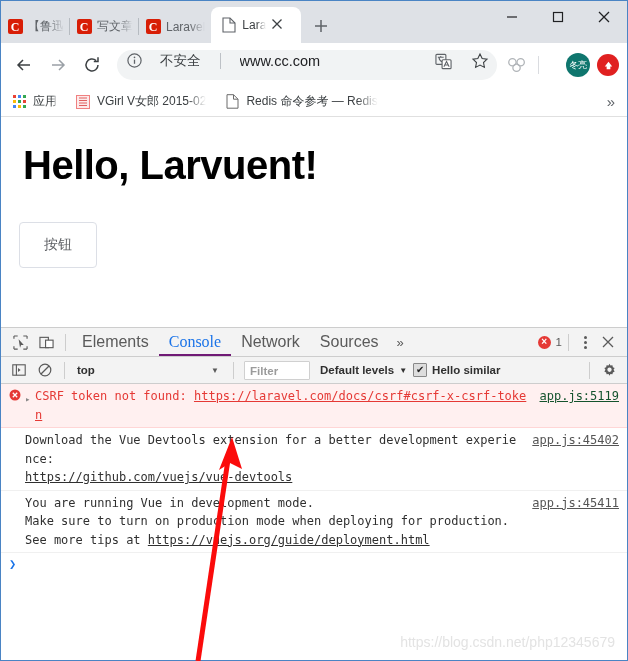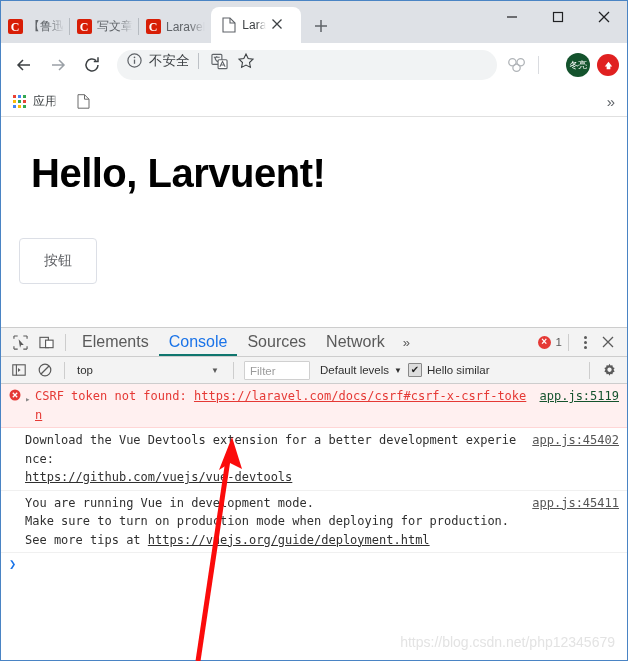--- a/index.html
+++ b/index.html
@@ -35,71 +35,71 @@
             display:flex;align-items:center;justify-content:center;font-family:"Liberation Serif",serif;line-height:1;}
   .newtab{width:28px;height:28px;margin:0 0 3px 6px;display:flex;align-items:center;justify-content:center;}
   .wincontrols{position:absolute;right:0;top:0;display:flex;height:32px;}
   .wc{width:46px;height:32px;display:flex;align-items:center;justify-content:center;}
 
   
   .toolbar{height:44px;background:#fff;display:flex;align-items:center;padding:0 8px;box-sizing:border-box;}
   .navbtn{width:30px;height:30px;display:flex;align-items:center;justify-content:center;margin-right:4px;flex:0 0 auto;}
   .omnibox{
     flex:1 1 auto;height:30px;background:#f1f3f4;border-radius:15px;display:flex;align-items:center;
-    padding:0 4px 8px 9px;margin:0 6px;box-sizing:border-box;min-width:0;
+    padding:0 4px 8px 9px;margin:0 6px;box-sizing:border-box;min-width:0;gap:11px;
   }
   .omni-info{width:18px;height:18px;flex:0 0 auto;margin-right:5px;}
   .omni-warn{font-size:13.5px;color:#3c4043;white-space:nowrap;flex:0 0 auto;}
   .omni-div{width:1px;height:16px;background:#bdc1c6;margin:0 8px;flex:0 0 auto;}
   .omni-url{font-size:14.5px;color:#202124;white-space:nowrap;flex:1 1 auto;overflow:hidden;}
   .omni-act{width:26px;height:26px;display:flex;align-items:center;justify-content:center;flex:0 0 auto;}
   .tb-right{display:flex;align-items:center;flex:0 0 auto;}
   .ext-ico{width:28px;height:28px;display:flex;align-items:center;justify-content:center;}
   .tb-sep{width:1px;height:18px;background:#dadce0;margin:0 7px;}
-  .avatar{width:24px;height:24px;border-radius:50%;background:#14532d;color:#fff;font-size:9px;
+  .avatar{width:24px;height:24px;border-radius:50%;background:#0f766e;color:#fff;font-size:9px;
           display:flex;align-items:center;justify-content:center;margin-right:7px;letter-spacing:-0.5px;margin-left:20px;}
   .redbtn{width:22px;height:22px;border-radius:50%;background:#e02020;display:flex;align-items:center;justify-content:center;}
 
   
   .bookmarks{height:30px;background:#fff;display:flex;align-items:center;padding:0 10px;box-sizing:border-box;
              border-bottom:1px solid #e0e0e0;position:relative;}
   .bm{display:flex;align-items:center;margin-right:18px;max-width:168px;}
   .bm .bmico{width:16px;height:16px;margin-right:6px;flex:0 0 auto;display:flex;align-items:center;justify-content:center;}
   .bm .bmtxt{font-size:12px;color:#3c4043;white-space:nowrap;overflow:hidden;
     -webkit-mask-image:linear-gradient(to right,#000 84%,transparent 100%);
     mask-image:linear-gradient(to right,#000 84%,transparent 100%);}
   .bm-overflow{position:absolute;right:12px;font-size:15px;color:#5f6368;}
   .appsgrid{display:grid;grid-template-columns:repeat(3,3px);grid-template-rows:repeat(3,3px);gap:2px;}
   .appsgrid i{display:block;width:3px;height:3px;}
 
   
   .page{height:185px;background:#fff;padding:22px 18px 0 18px;box-sizing:border-box;}
-  .page h1{margin:12px;font-size:40px;font-weight:bold;color:#000;letter-spacing:-0.5px;}
+  .page h1{margin:4px;font-size:40px;font-weight:bold;color:#000;letter-spacing:-0.5px;}
   .pagebtn{margin-top:30px;display:inline-block;min-width:78px;padding:13px 16px;border:1px solid #dcdfe6;
            border-radius:4px;font-size:14px;color:#606266;text-align:center;background:#fff;box-sizing:border-box;}
 
   
   .devtools{position:absolute;left:0;right:0;bottom:0;top:326px;background:#fff;
             border-top:1px solid #cdcdcd;display:flex;flex-direction:column;}
   .dt-tabbar{height:29px;background:#f3f3f3;border-bottom:1px solid #cdcdcd;display:flex;align-items:center;
              padding:0 6px;box-sizing:border-box;flex:0 0 auto;}
   .dt-icbtn{width:26px;height:24px;display:flex;align-items:center;justify-content:center;}
   .dt-vsep{width:1px;height:17px;background:#cdcdcd;margin:0 6px;}
   .dt-tab{font-size:16px;color:#5a5a5a;padding:0 10px;height:28px;line-height:28px;box-sizing:border-box;white-space:nowrap;}
-  .dt-tab.active{color:#1a73e8;border-bottom:2px solid #0f766e;}
+  .dt-tab.active{color:#1a73e8;border-bottom:2px solid #701a75;font-family:Liberation Serif, serif;}
   .dt-more{font-size:13px;color:#5a5a5a;padding:0 8px;}
   .dt-spacer{flex:1 1 auto;}
   .errbadge{display:flex;align-items:center;font-size:11.5px;color:#5a5a5a;}
   .errdot{width:13px;height:13px;border-radius:50%;background:#e53935;color:#fff;font-size:10px;font-weight:bold;
           display:flex;align-items:center;justify-content:center;margin-right:5px;line-height:1;}
   .kebab{width:20px;display:flex;flex-direction:column;align-items:center;justify-content:center;height:24px;}
   .kebab i{width:3px;height:3px;border-radius:50%;background:#5a5a5a;margin:1px 0;display:block;}
 
   .dt-toolbar{height:27px;background:#f3f3f3;border-bottom:1px solid #cdcdcd;display:flex;align-items:center;
-              padding:0 5px;box-sizing:border-box;flex:0 0 auto;}
+              padding:0 5px;box-sizing:border-box;flex:0 0 auto;font-weight:bold;}
   .ctx-select{display:flex;align-items:center;min-width:150px;font-size:11.5px;color:#303030;padding-left:6px;}
   .ctx-select .caret{margin-left:auto;margin-right:8px;font-size:8px;color:#5a5a5a;}
   .filterbox{width:66px;height:19px;background:#fff;border:1px solid #d0d0d0;border-radius:1px;
              font-size:11.5px;color:#9b9b9b;line-height:19px;padding-left:5px;box-sizing:border-box;margin:0 4px;}
   .lvl{font-size:11.5px;color:#303030;display:flex;align-items:center;margin:0 6px;}
   .lvl .caret{margin-left:5px;font-size:8px;}
   .groupsim{display:flex;align-items:center;font-size:11.5px;color:#303030;}
   .cbox{width:12px;height:12px;border:1px solid #888;background:#ddd;border-radius:1px;margin-right:5px;
         display:flex;align-items:center;justify-content:center;font-size:10px;color:#222;line-height:1;}
 
@@ -212,20 +212,21 @@
     <div class="omnibox">
       <span class="omni-info">
         <svg width="17" height="17" viewBox="0 0 17 17">
             <circle cx="8.5" cy="8.5" r="6.6" fill="none" stroke="#5f6368" stroke-width="1.2"></circle>
             <path d="M8.5 7.6v4.2" stroke="#5f6368" stroke-width="1.3"></path>
             <circle cx="8.5" cy="5.3" r="0.85" fill="#5f6368"></circle>
           </svg>
       </span>
       <span class="omni-warn">不安全</span>
       <span class="omni-div"></span>
+      <span class="omni-url">www.cc.com</span>
       <span class="omni-act">
         <svg width="17" height="17" viewBox="0 0 18 18">
           <rect x="1" y="1.5" width="10.5" height="10.5" rx="1" fill="none" stroke="#5f6368" stroke-width="1.2"></rect>
           <path d="M3 4.4h6.2M6.1 3.1v1.3M7.9 9.6C5.6 8.6 4.4 6.9 4.2 4.6" fill="none" stroke="#5f6368" stroke-width="1.1"></path>
           <rect x="7.5" y="7.2" width="9.5" height="9.3" rx="1" fill="#fff" stroke="#5f6368" stroke-width="1.2"></rect>
           <path d="M9.4 14.6l2.8-5.6 2.8 5.6M10.4 12.8h4.1" fill="none" stroke="#5f6368" stroke-width="1.1"></path>
         </svg>
       </span>
       <span class="omni-act">
         <svg width="18" height="18" viewBox="0 0 20 20">
@@ -265,28 +266,38 @@
             <i style="background:#34a853"></i>
             <i style="background:#ea4335"></i>
           <i style="background:#4285f4"></i>
             <i style="background:#fbbc05"></i>
             <i style="background:#34a853"></i>
         </span>
       </span>
       <span class="bmtxt">应用</span>
     </div>
 
+    <div class="bm">
+      <span class="bmico">
+        <svg width="14" height="14" viewBox="0 0 14 14">
+            <rect x="0.5" y="0.5" width="13" height="13" fill="#fdeaea" stroke="#f08080"></rect>
+            <path d="M3 3h8M3 5.5h8M3 8h8M3 10.5h8" stroke="#e06060" stroke-width="1"></path>
+          </svg>
+      </span>
+      <span class="bmtxt">VGirl V女郎 2015-02</span>
+    </div>
 
     <div class="bm">
       <span class="bmico">
         <svg width="13" height="15" viewBox="0 0 13 15">
             <path d="M1 0.7h6.5l4.5 4.5v9H1z" fill="#fff" stroke="#6b6b6b" stroke-width="1"></path>
             <path d="M7.5 0.7v4.5H12" fill="none" stroke="#6b6b6b" stroke-width="1"></path>
           </svg>
       </span>
+      <span class="bmtxt">Redis 命令参考 — Redis</span>
     </div>
 
     <span class="bm-overflow">»</span>
   </div>
 
   <div class="page">
     <h1>Hello, Larvuent!</h1>
     <div class="pagebtn">按钮</div>
   </div>
 
@@ -301,22 +312,22 @@
       </div>
       <div class="dt-icbtn">
         <svg width="15" height="15" viewBox="0 0 16 16">
           <rect x="1" y="2.5" width="9" height="11" fill="none" stroke="#5a5a5a" stroke-width="1.2"></rect>
           <rect x="7" y="5.5" width="8" height="8" fill="#fff" stroke="#5a5a5a" stroke-width="1.2"></rect>
         </svg>
       </div>
       <span class="dt-vsep"></span>
       <div class="dt-tab">Elements</div>
       <div class="dt-tab active">Console</div>
+      <div class="dt-tab">Network</div>
       <div class="dt-tab">Sources</div>
-      <div class="dt-tab">Network</div>
       <div class="dt-more">»</div>
       <div class="dt-spacer"></div>
       <div class="errbadge">
         <span class="errdot">×</span>
         <span>1</span>
       </div>
       <span class="dt-vsep"></span>
       <div class="kebab">
           <i></i>
           <i></i>

